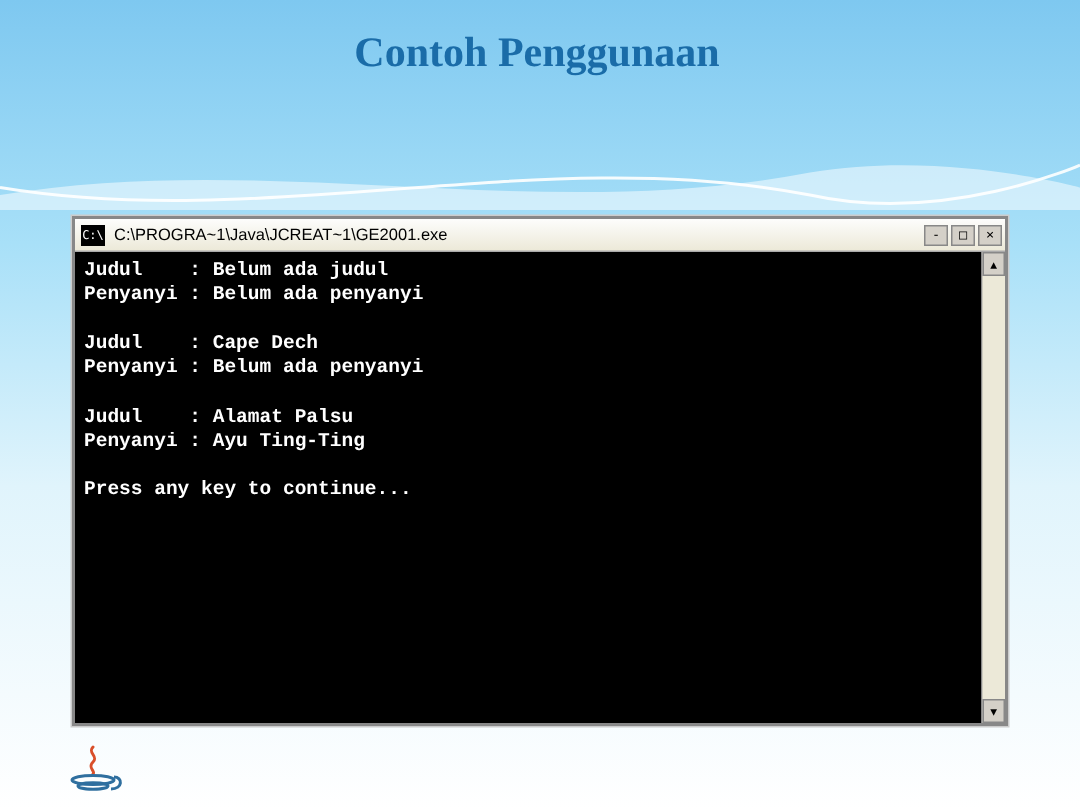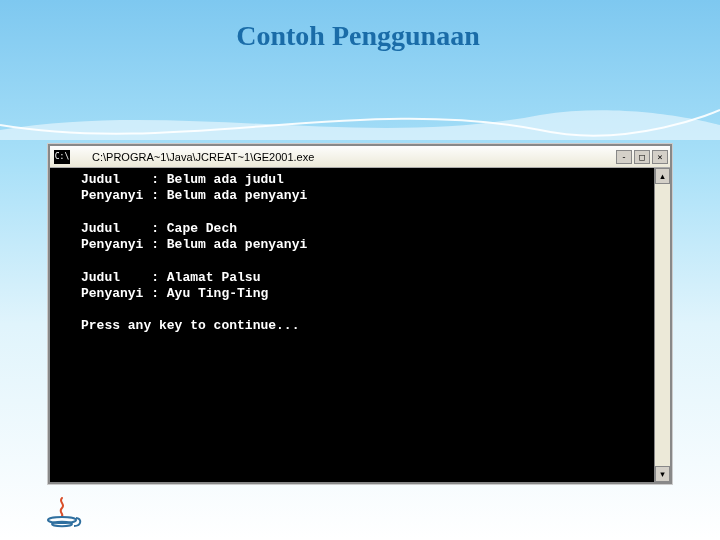--- a/index.html
+++ b/index.html
@@ -55,21 +55,21 @@
     height: 14px;
     background: #000;
     margin-right: 6px;
     font-size: 8px;
     color: #fff;
     display: flex;
     align-items: center;
     justify-content: center;
     font-family: monospace;
   }
-  .titlebar-text { flex: 1; color: #000; margin-left: 16px; }
+  .titlebar-text { flex: 1; color: #000; }
   .win-btns { display: flex; gap: 2px; }
   .win-btn {
     width: 16px;
     height: 14px;
     background: #d4d0c8;
     border: 1px solid #888;
     font-size: 9px;
     line-height: 12px;
     text-align: center;
     font-family: monospace;
@@ -84,21 +84,20 @@
   .console-text {
     flex: 1;
     padding: 4px 6px;
     color: #ffffff;
     font-family: "Courier New", monospace;
     font-size: 13px;
     font-weight: bold;
     white-space: pre;
     line-height: 1.25;
     overflow: hidden;
-    margin-left: 25px;
   }
   .vscroll {
     width: 16px;
     background: #d4d0c8;
     display: flex;
     flex-direction: column;
     border-left: 1px solid #888;
   }
   .scroll-btn {
     height: 16px;

